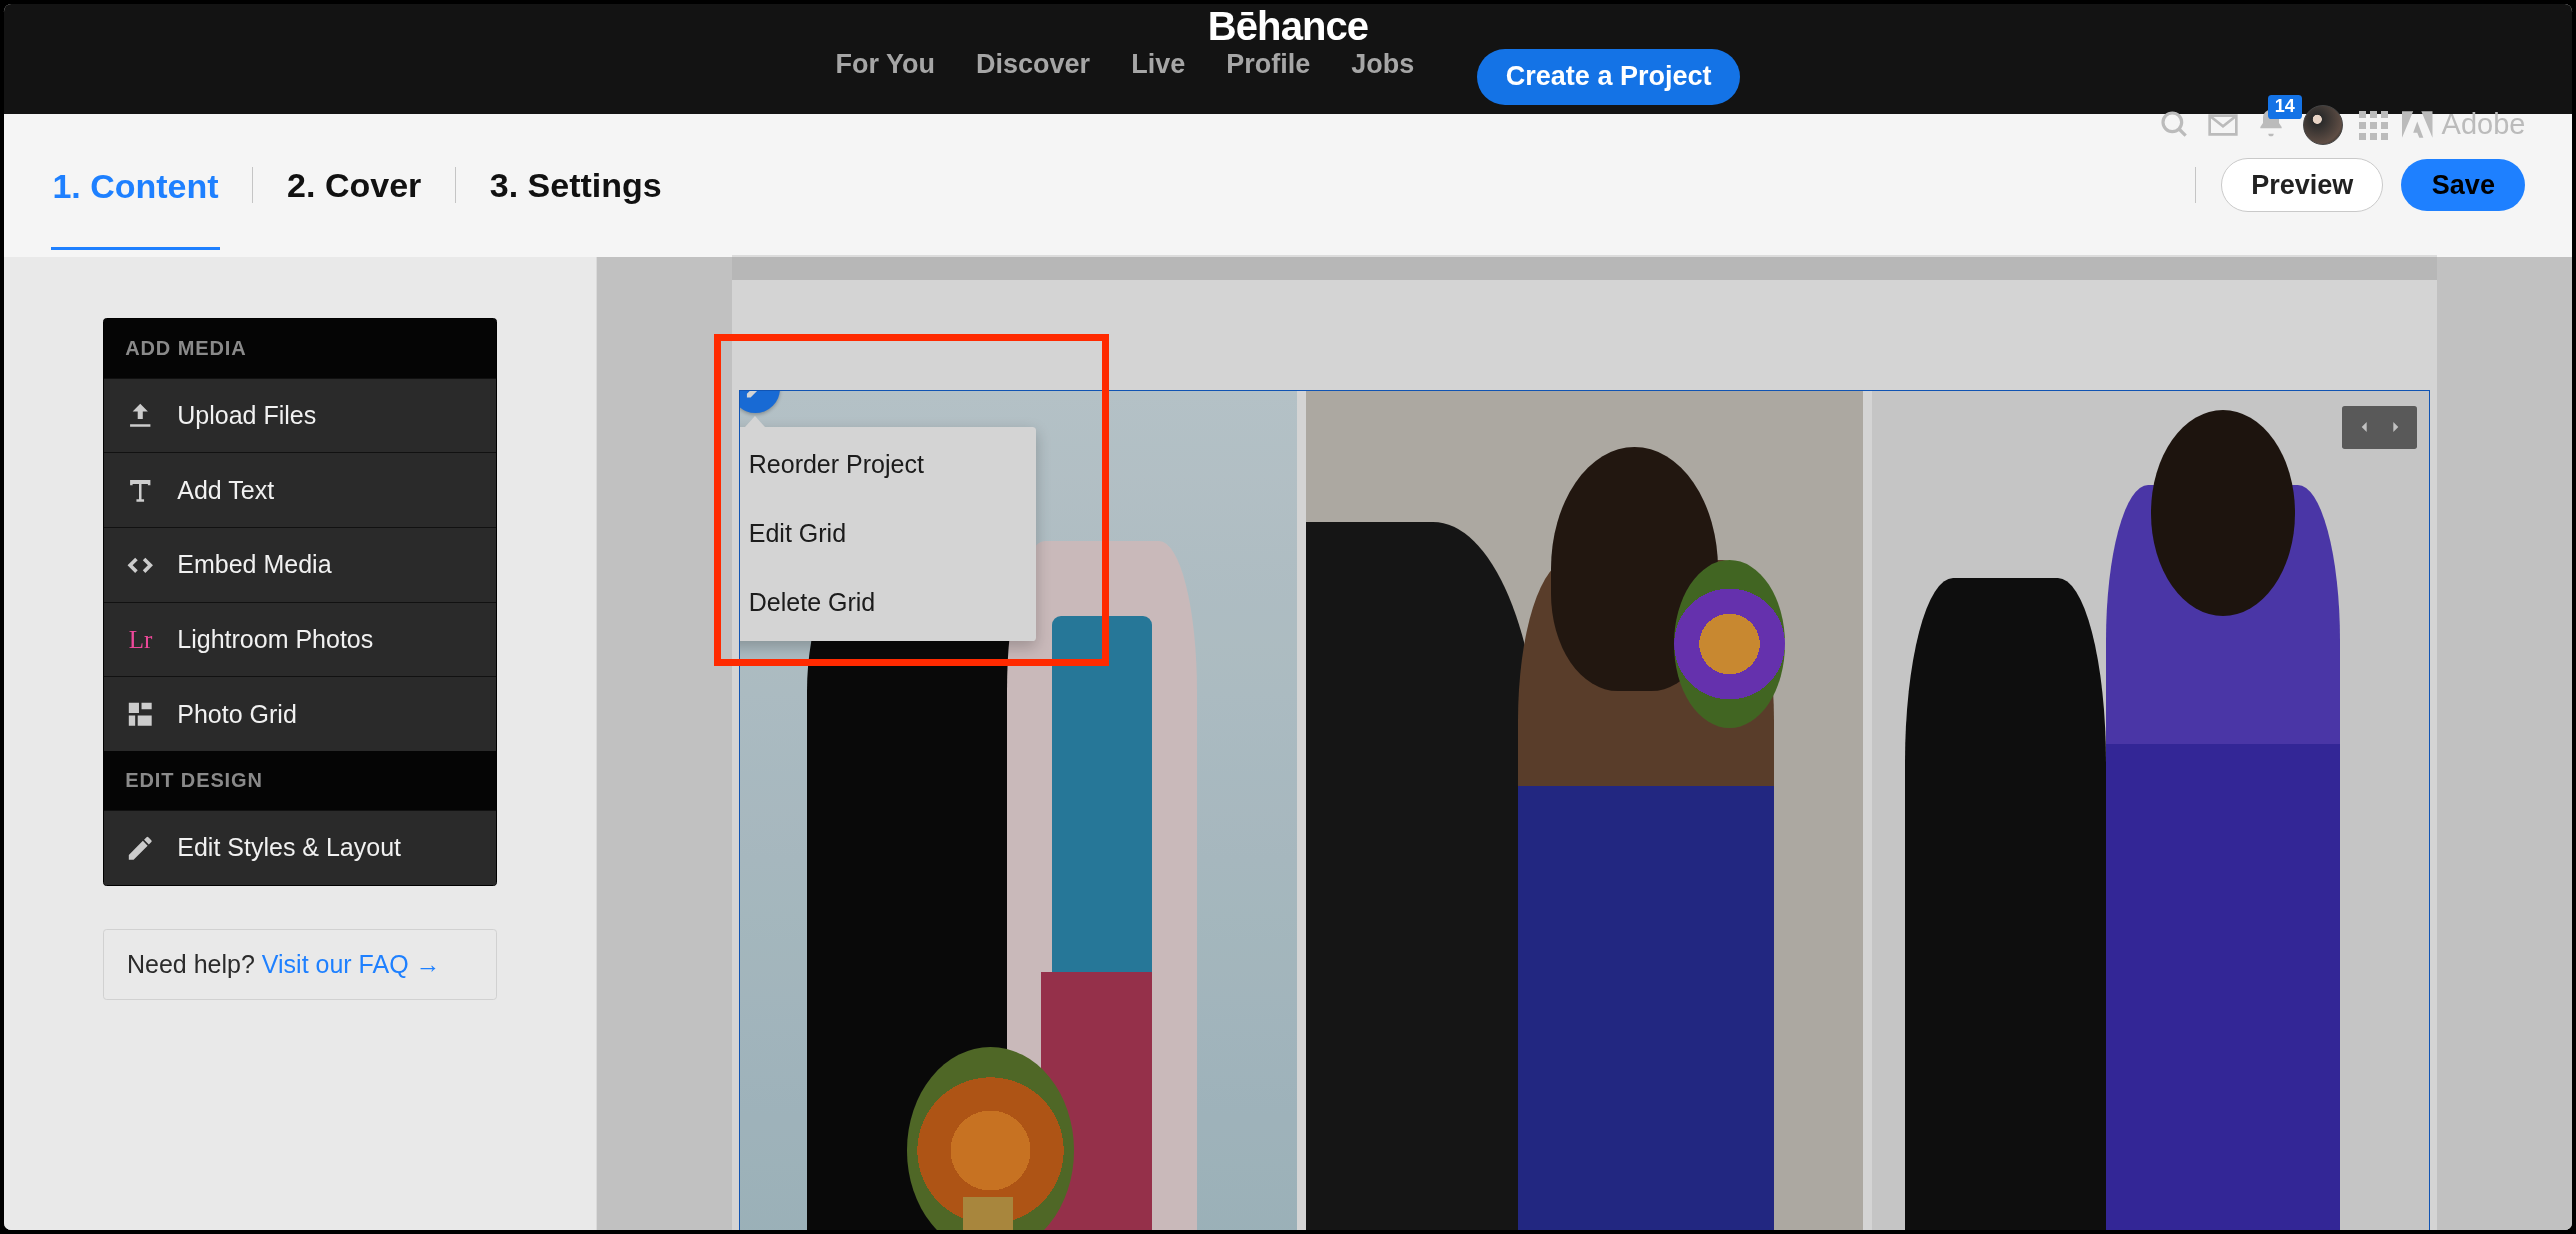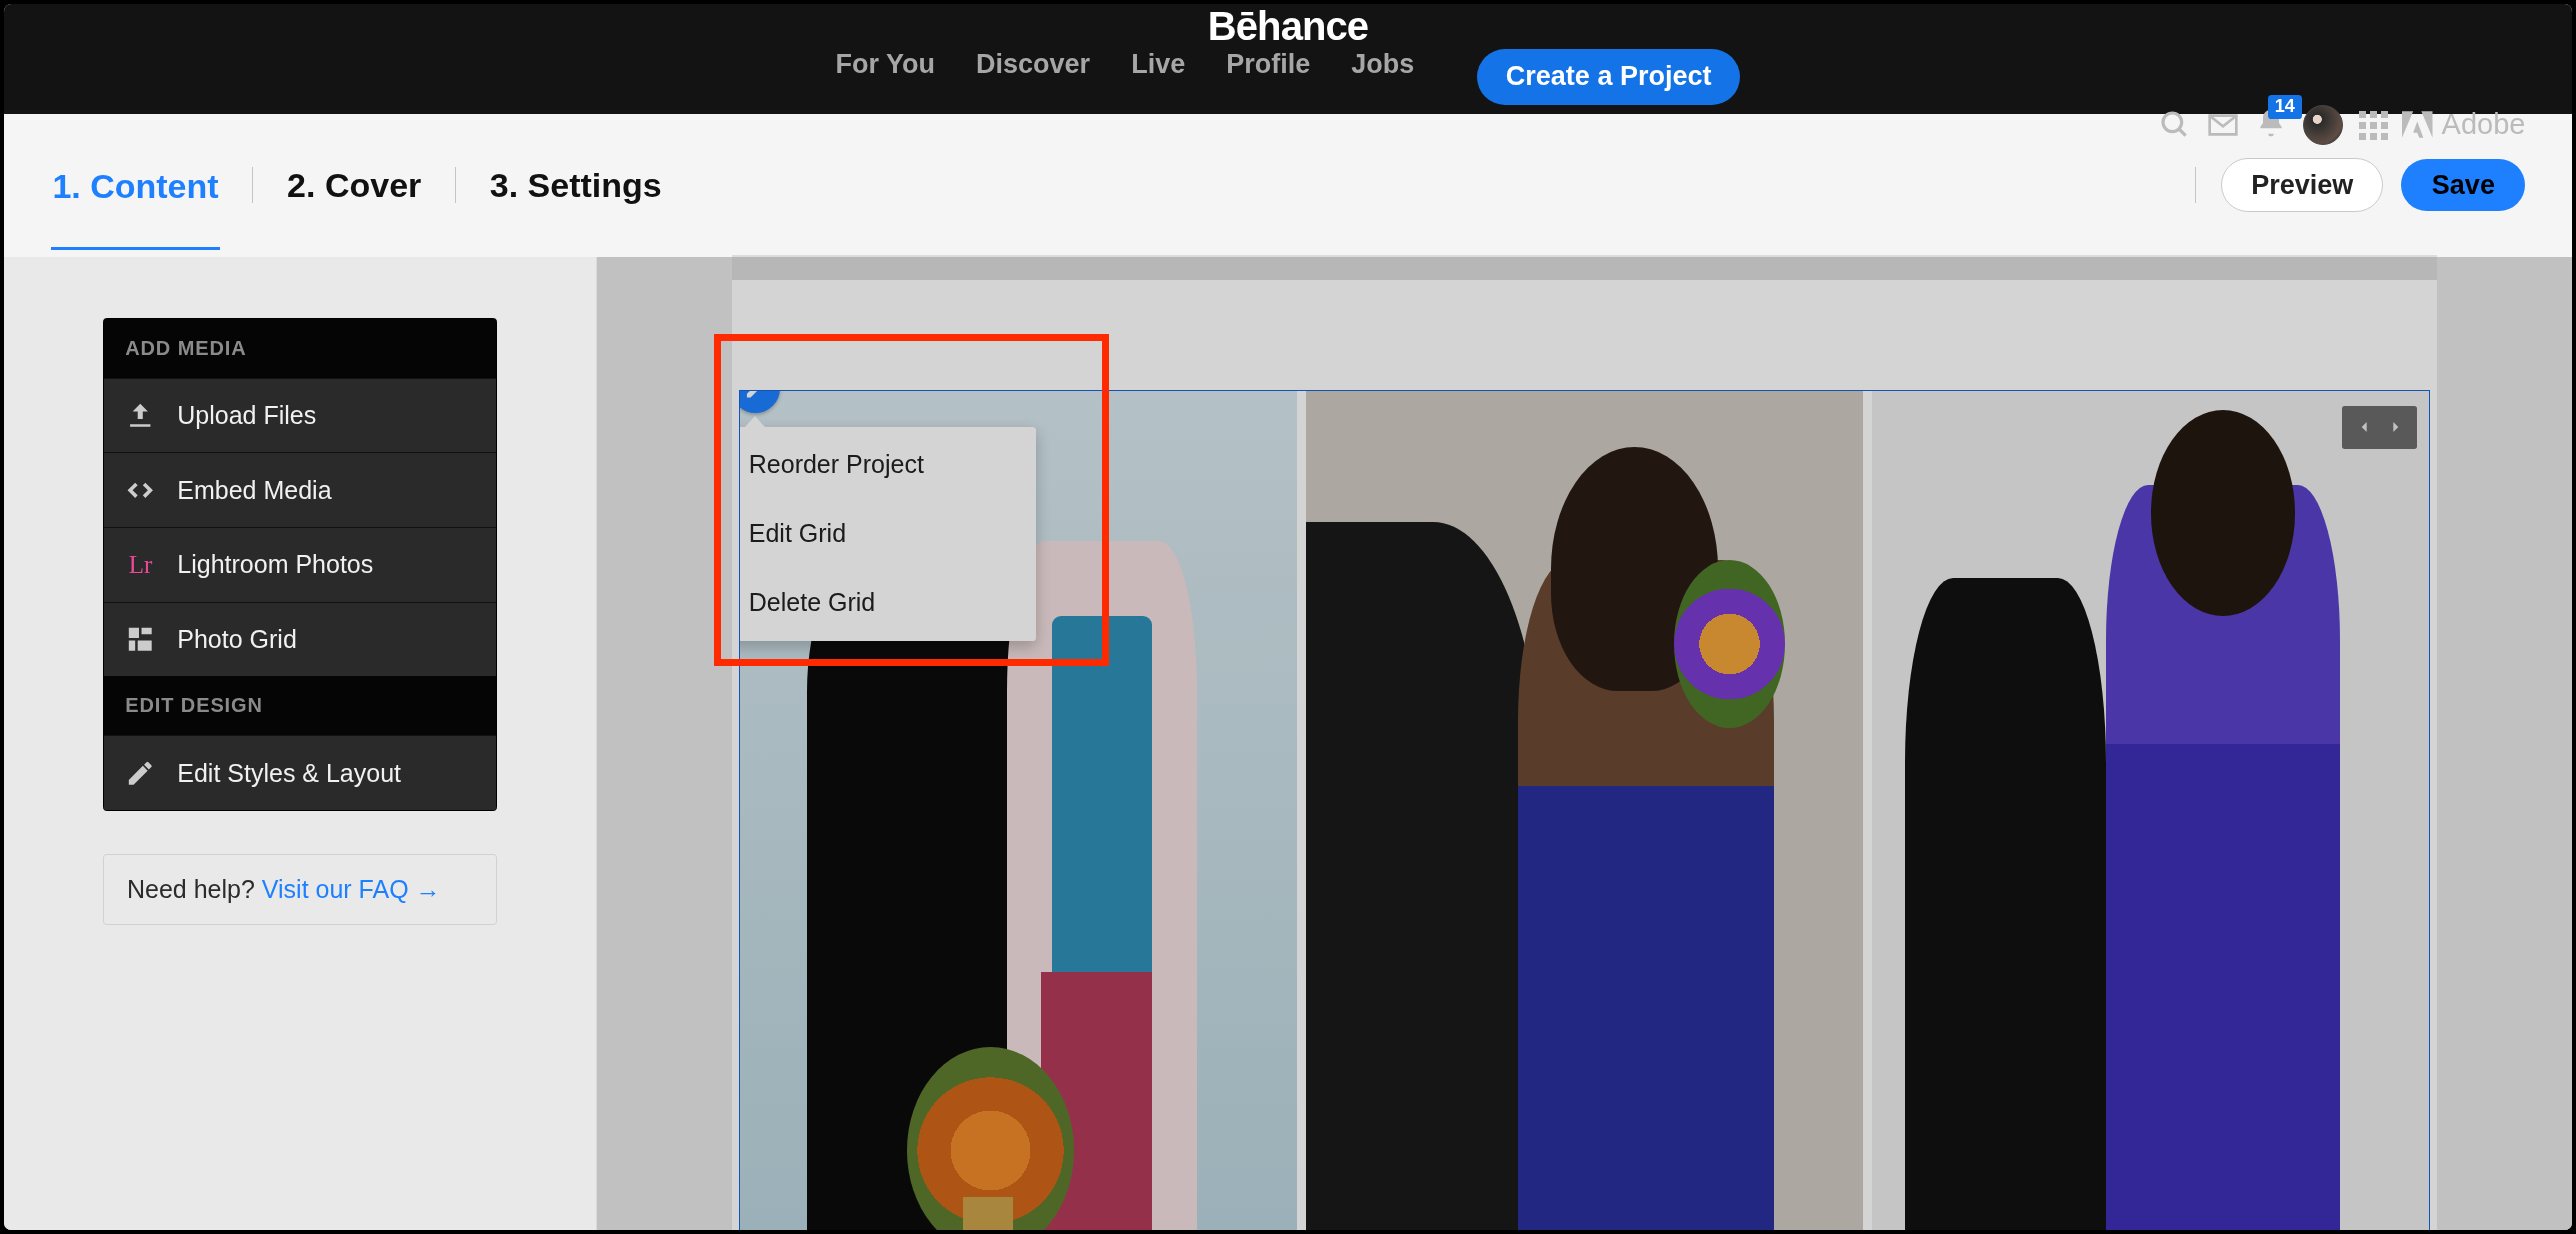--- a/index.html
+++ b/index.html
@@ -295,20 +295,28 @@
           <span class="mi">
               <svg viewBox="0 0 24 24">
                 <path d="M12 3l6 6h-4v6h-4V9H6l6-6zM4 19h16v2H4z"></path>
               </svg>
             </span>
           <span>Upload Files</span>
         </div>
         <div class="panel-item">
           <span class="mi">
               <svg viewBox="0 0 24 24">
+                <path d="M4 4h16v4h-2V7h-5v12h2v2H9v-2h2V7H6v1H4V4z"></path>
+              </svg>
+            </span>
+          <span>Add Text</span>
+        </div>
+        <div class="panel-item">
+          <span class="mi">
+              <svg viewBox="0 0 24 24">
                 <path d="M8 6l-6 6 6 6 2-2-4-4 4-4-2-2zm8 0l-2 2 4 4-4 4 2 2 6-6-6-6z"></path>
               </svg>
             </span>
           <span>Embed Media</span>
         </div>
         <div class="panel-item">
           <span class="mi lr-mark">Lr</span>
           <span>Lightroom Photos</span>
         </div>
         <div class="panel-item">

